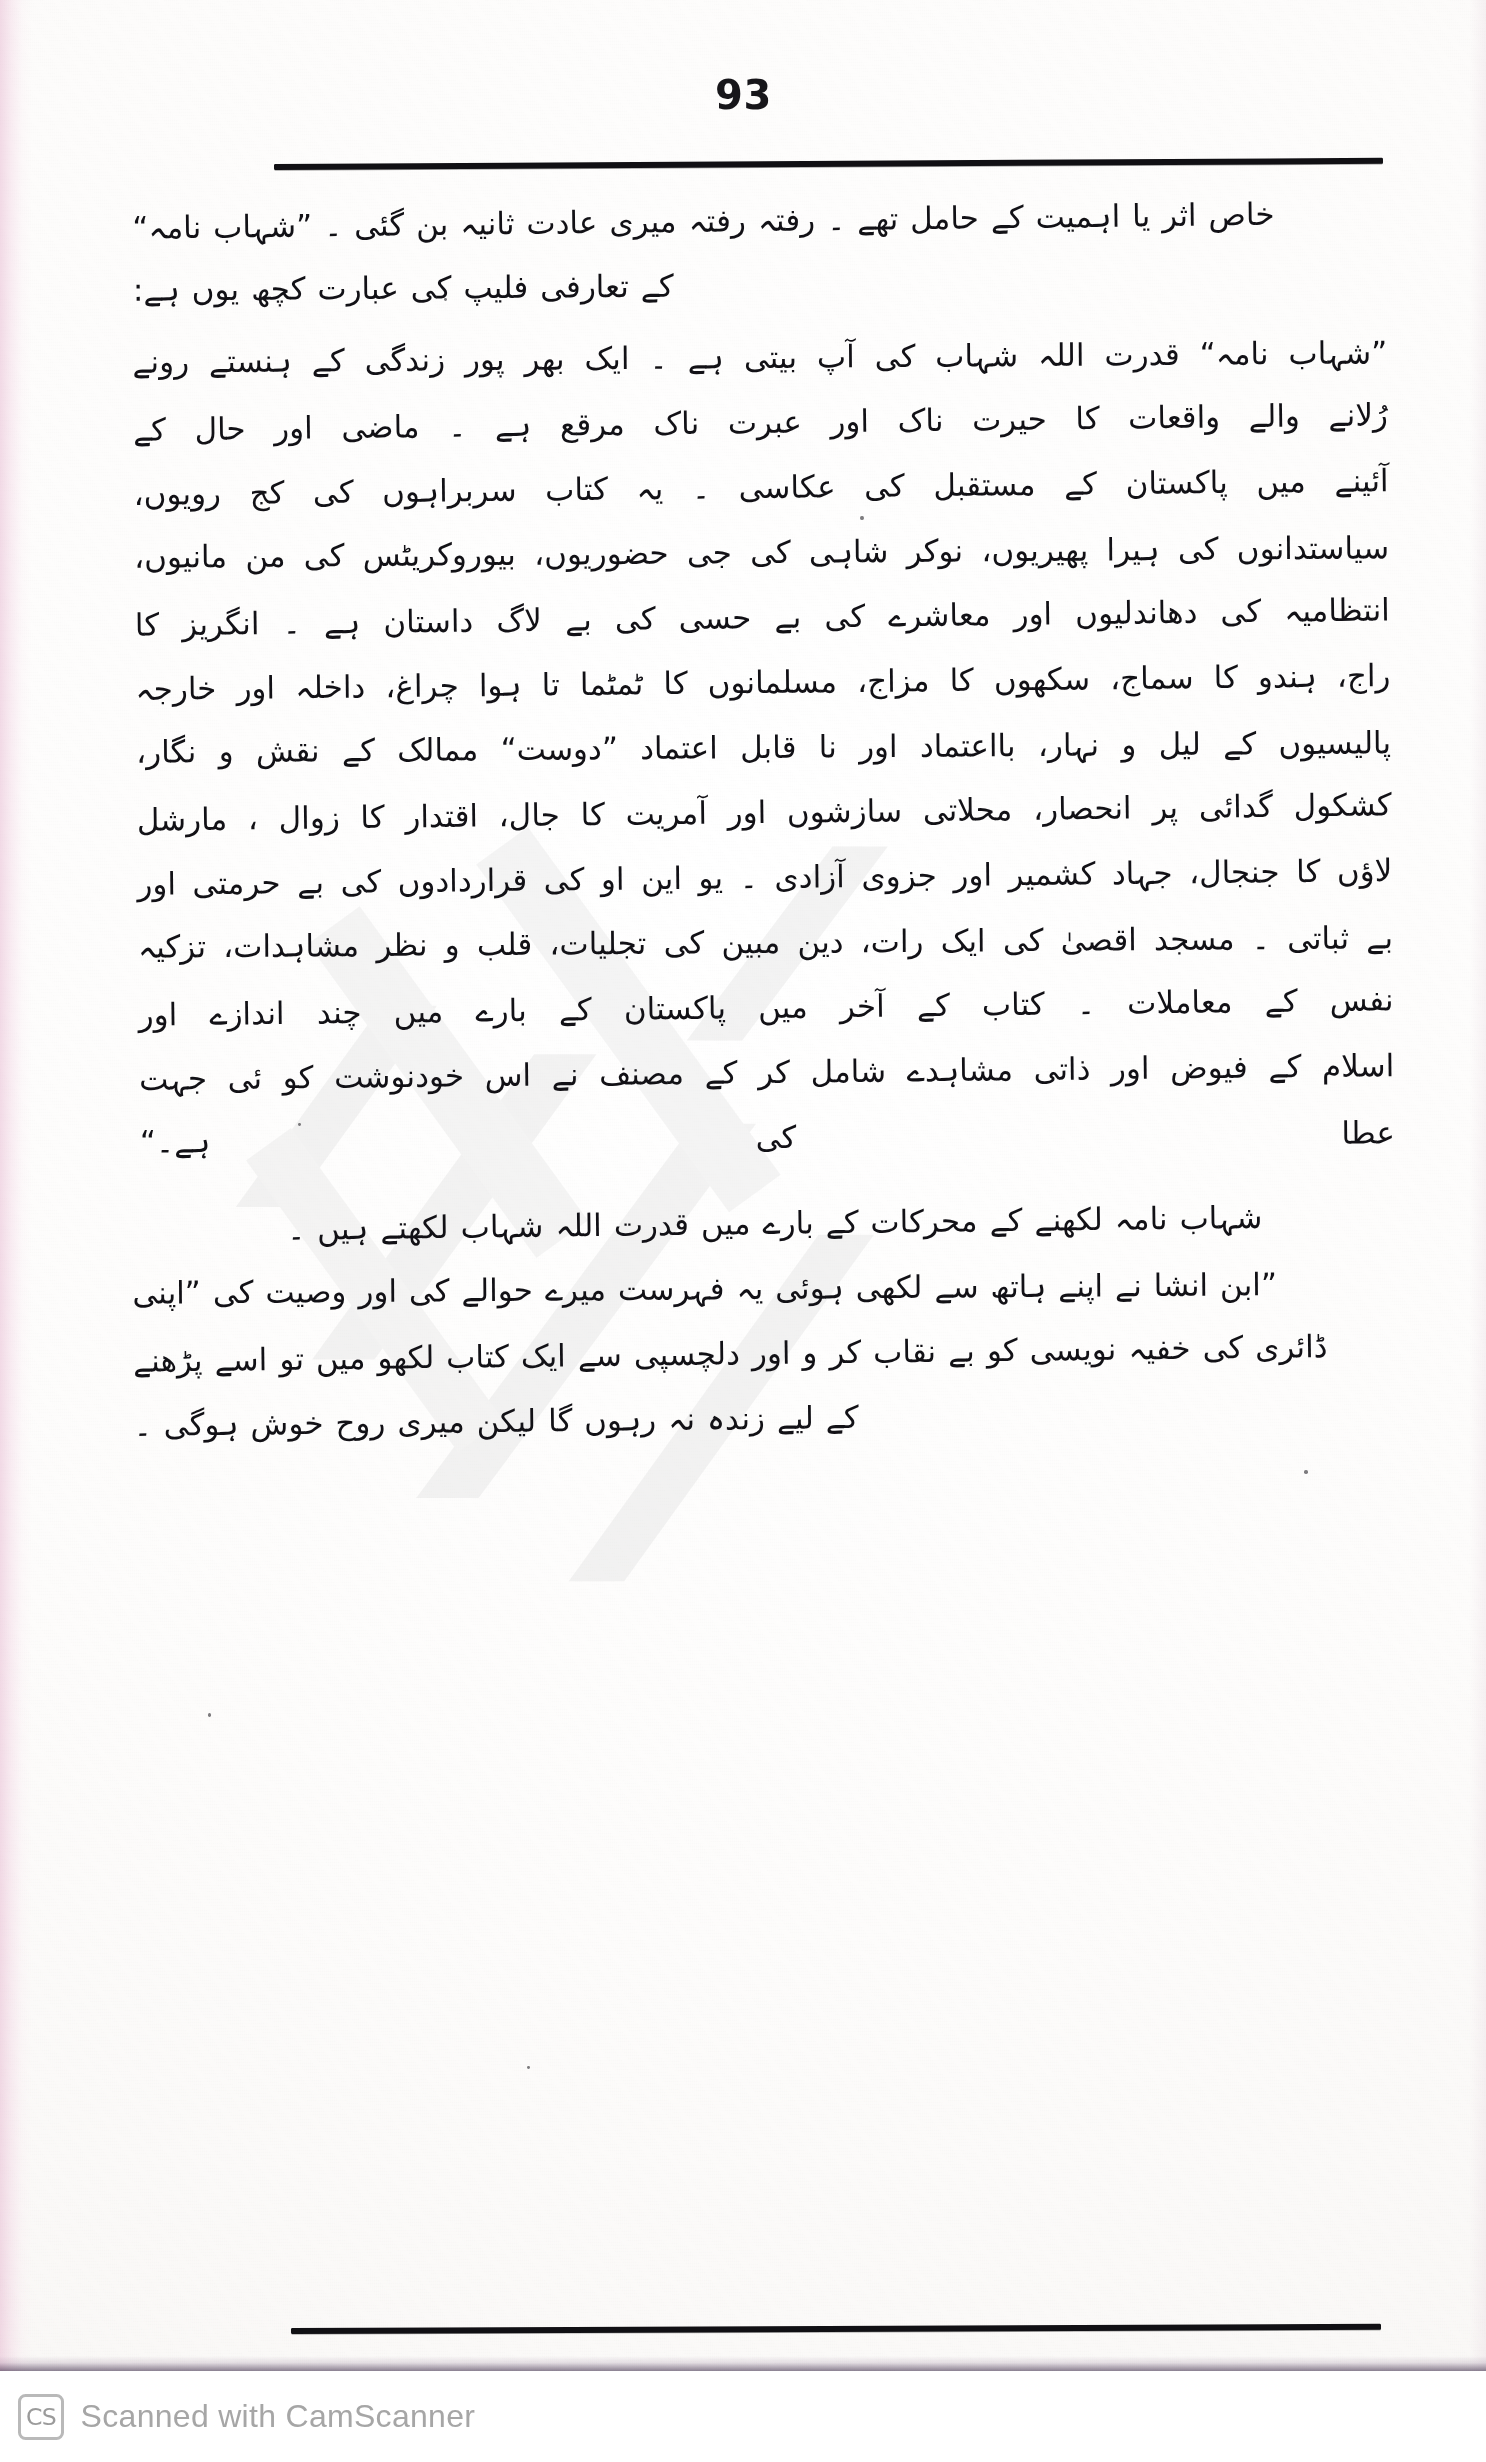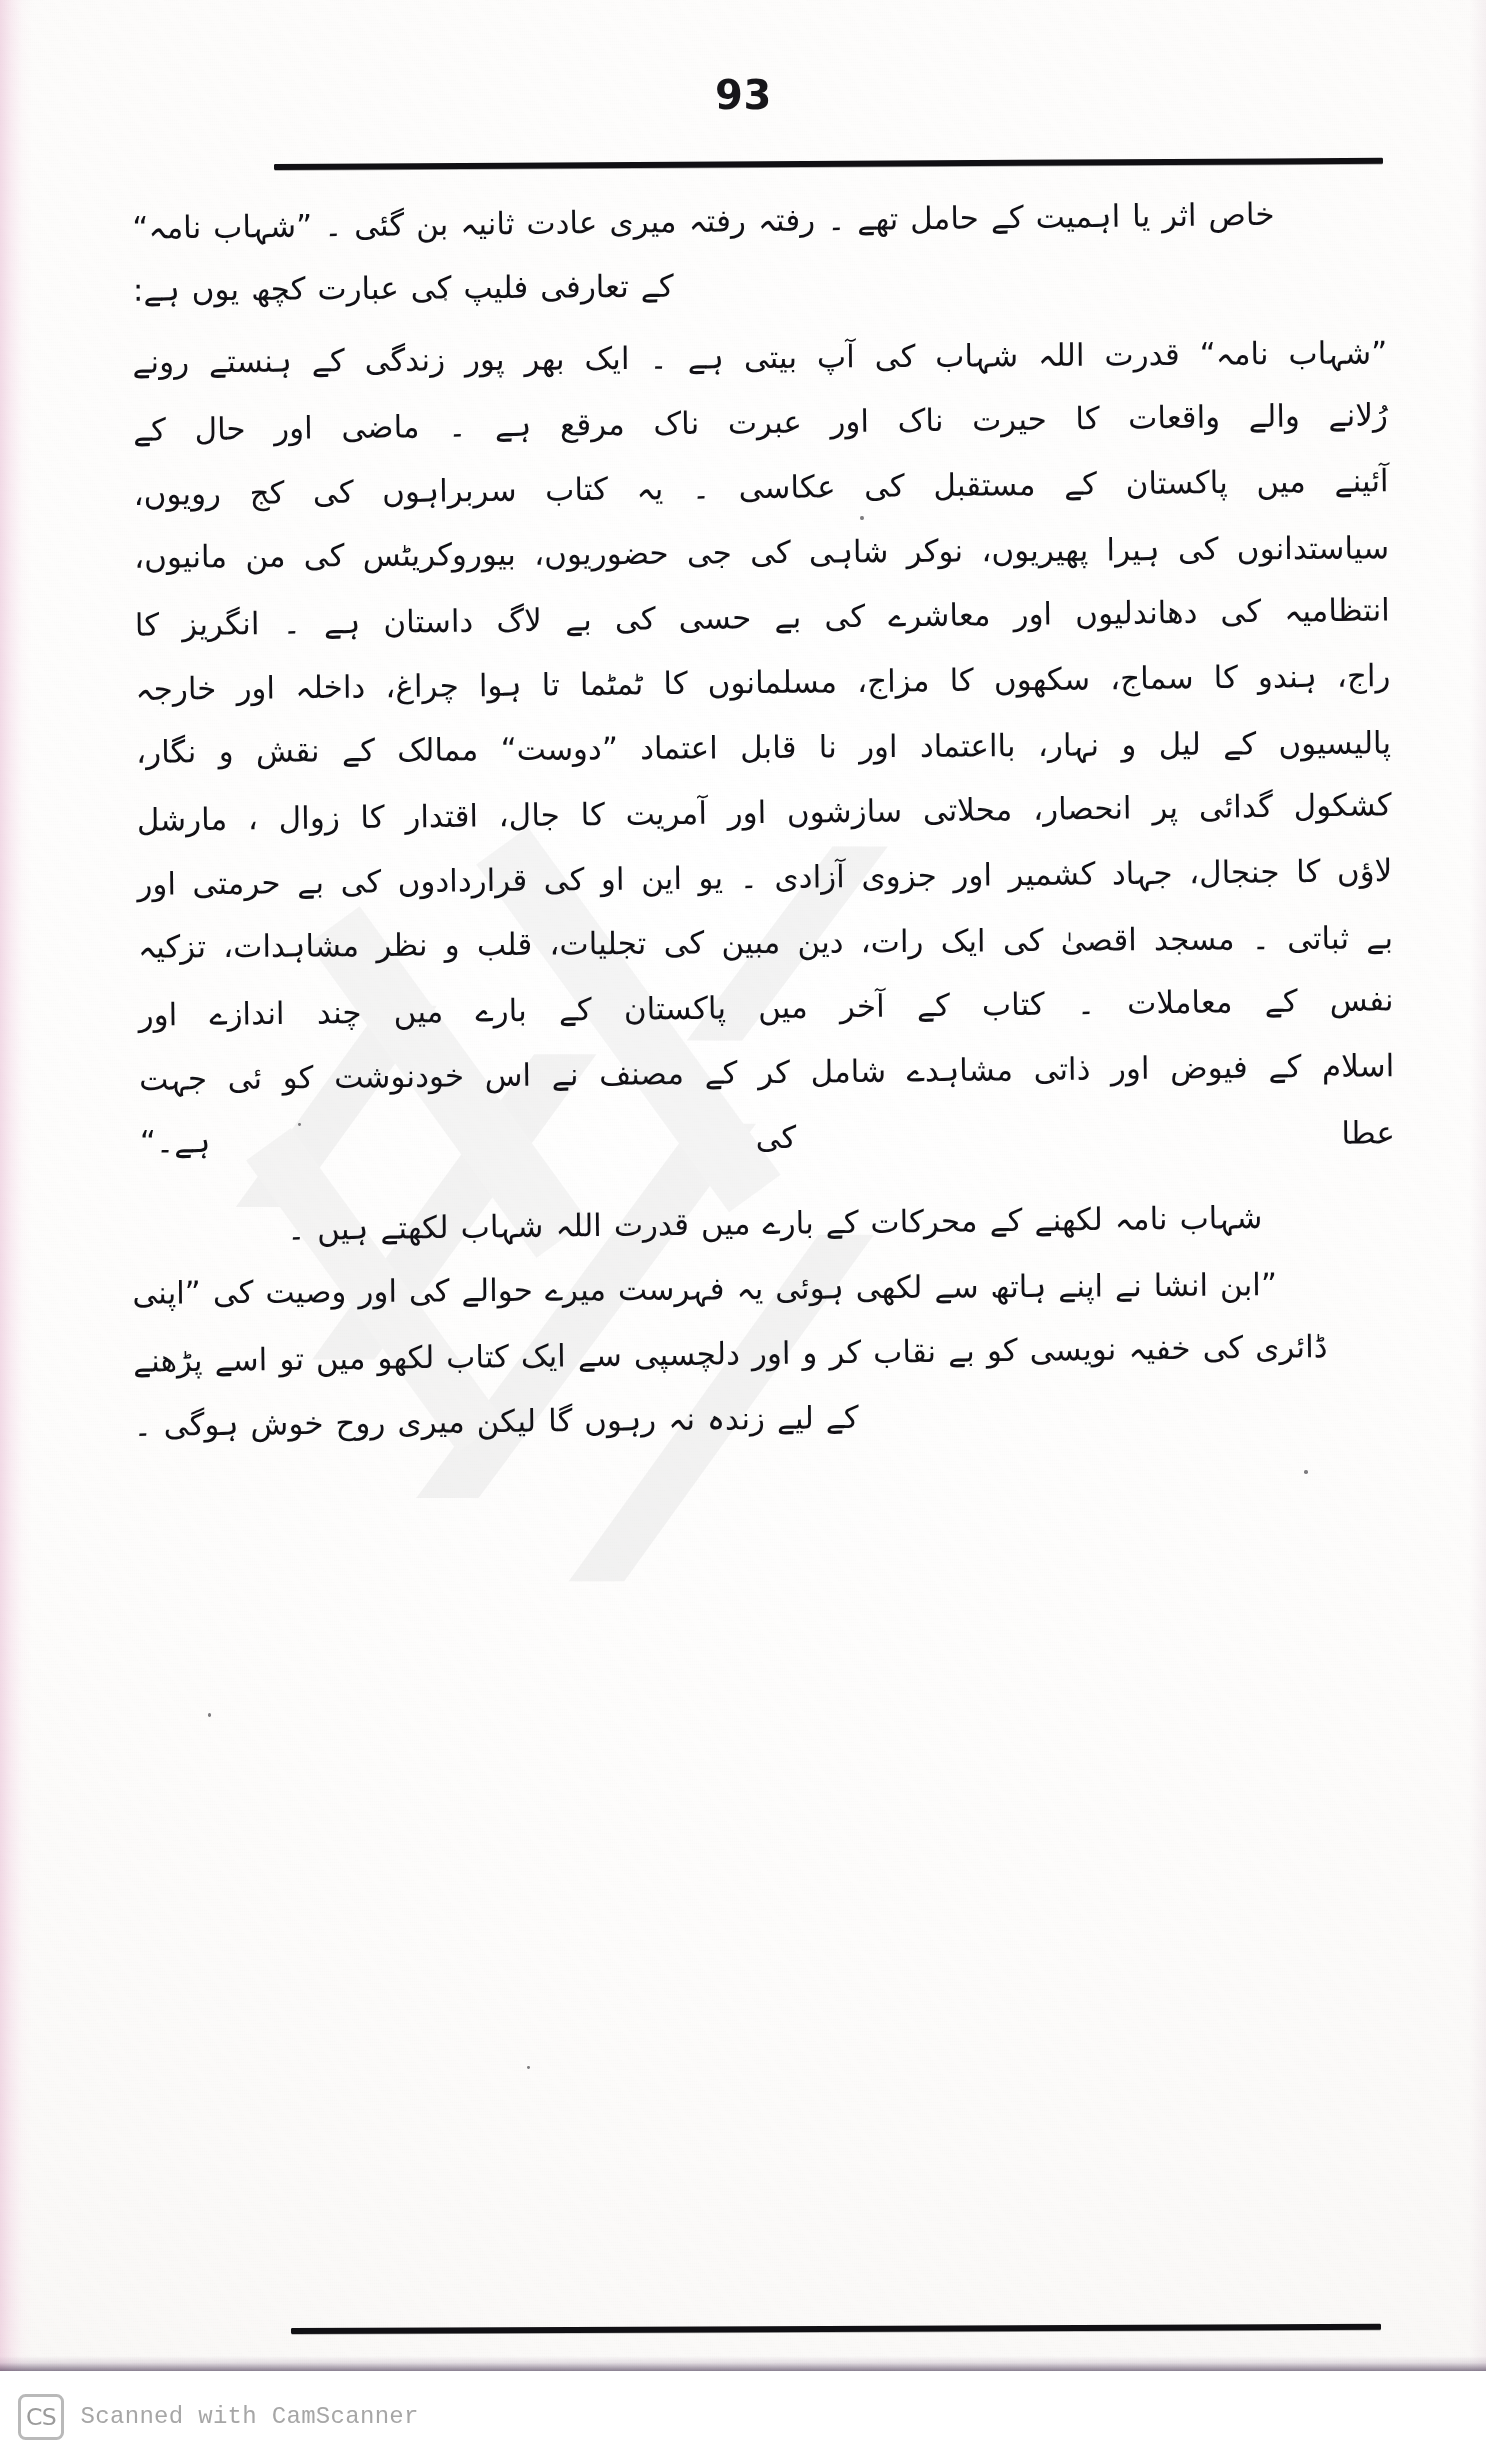--- a/index.html
+++ b/index.html
@@ -198,22 +198,22 @@
     justify-content: center;
     font-family: "DejaVu Sans", sans-serif;
     font-weight: 400;
     font-size: 23.6px;
     color: #9b9b9b;
     letter-spacing: -0.7px;
     box-sizing: border-box;
     margin-right: 16.6px;
   }
   .cs-text {
-    font-family: Liberation Mono, monospace;
-    font-size: 24px;
+    font-family: Liberation Sans, sans-serif;
+    font-size: 32px;
     color: #a6a6a6;
     letter-spacing: 0.3px;
   }
 
   
   .speck {
     position: absolute;
     background: rgba(20,18,24,.55);
     border-radius: 50%;
     pointer-events: none;

